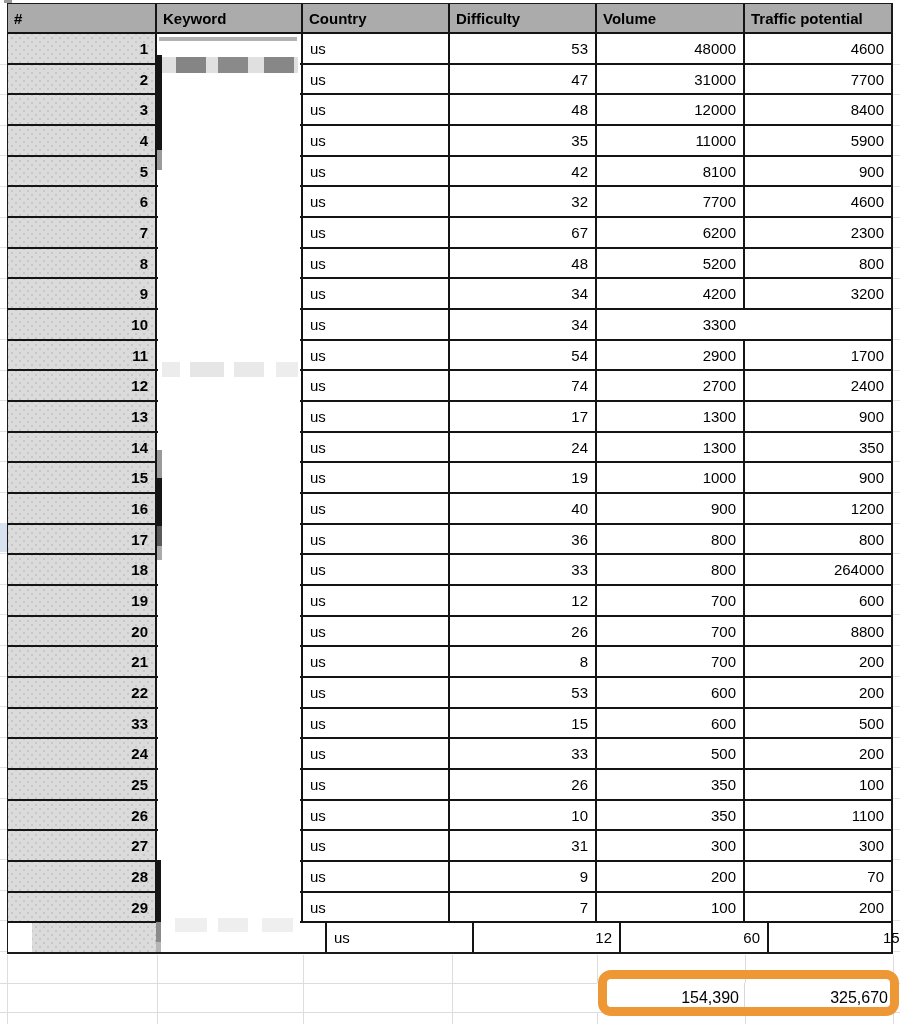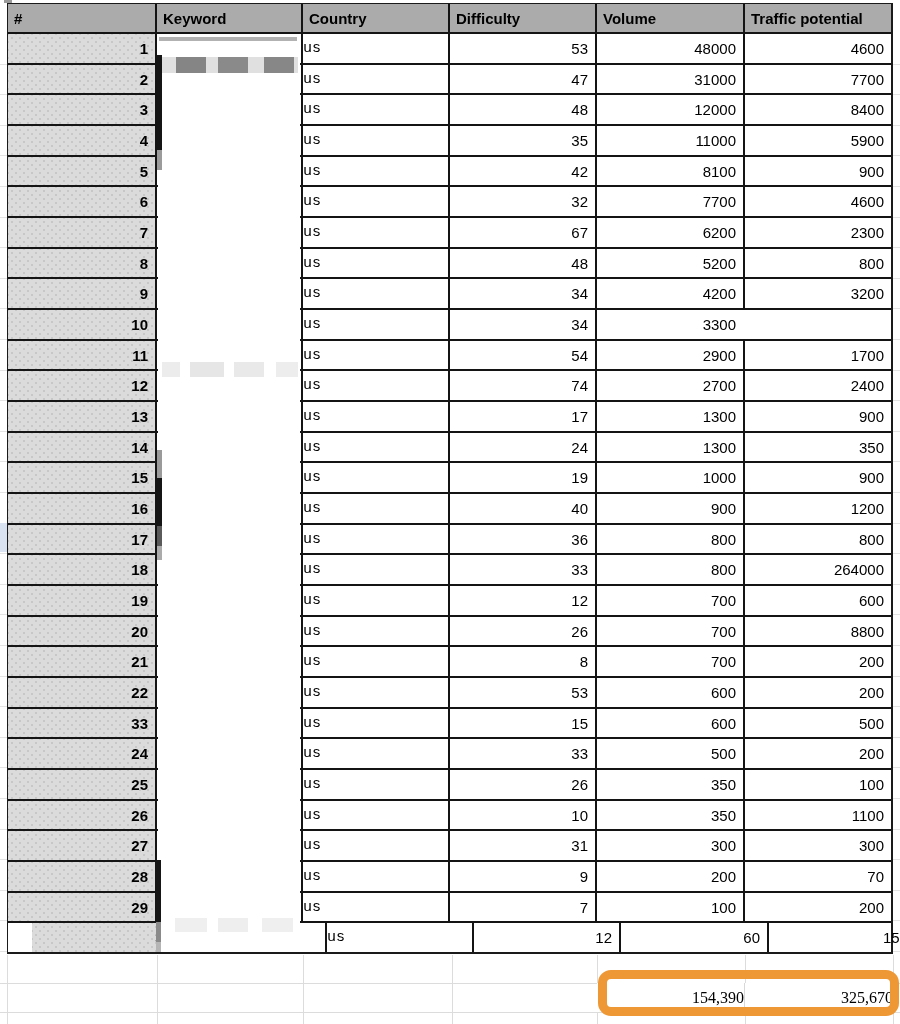--- a/index.html
+++ b/index.html
@@ -38,34 +38,34 @@
   .c2{flex:0 0 146px;}
   .c3{flex:0 0 147px;}
   .c4{flex:0 0 147px;text-align:center;}
   .c5{flex:0 0 148px;}
   .c6{flex:0 0 146px;}
   .num-col{background-color:#dbdbdb;
     background-image:radial-gradient(#c7c7c7 0.8px,transparent 1px),radial-gradient(#c7c7c7 0.8px,transparent 1px);
     background-size:8px 8px;background-position:0 0,4px 4px;
     justify-content:flex-end;padding-right:7px;font-weight:bold;}
   .right-al{justify-content:flex-end;padding-right:7px;}
-  .left-al{justify-content:flex-start;font-family:Liberation Mono, monospace;}
+  .left-al{justify-content:flex-start;padding-left:7px;}
 
   
   .kw-overlay{position:absolute;left:158px;top:34px;width:142px;height:918px;background:#ffffff;z-index:3;}
   .artifact{position:absolute;z-index:4;}
 
   
   .below-hline{position:absolute;left:0;width:900px;height:1px;background:#dcdcdc;z-index:1;}
   .below-vline{position:absolute;top:955px;height:69px;width:1px;background:#dcdcdc;z-index:1;}
 
   .summary-cells{position:absolute;left:597px;top:983px;width:296px;height:29px;display:flex;
     background:#fff;z-index:3;}
   .sum-cell{box-sizing:border-box;flex:0 0 148px;display:flex;align-items:center;justify-content:flex-end;
-    font-size:16px;font-family:Liberation Serif, serif;}
+    padding-right:5px;font-size:16px;}
   .sum-cell.first{border-right:1px solid #d8d8d8;}
 
   .highlight-box{position:absolute;left:598px;top:970px;width:301px;height:46px;box-sizing:border-box;
     border:9px solid #ee9735;border-radius:13px;background:transparent;z-index:6;}
 </style>
 </head>
 <body>
 
 <div class="margin-strip margin-left"></div>
 <div class="margin-strip margin-right"></div>

